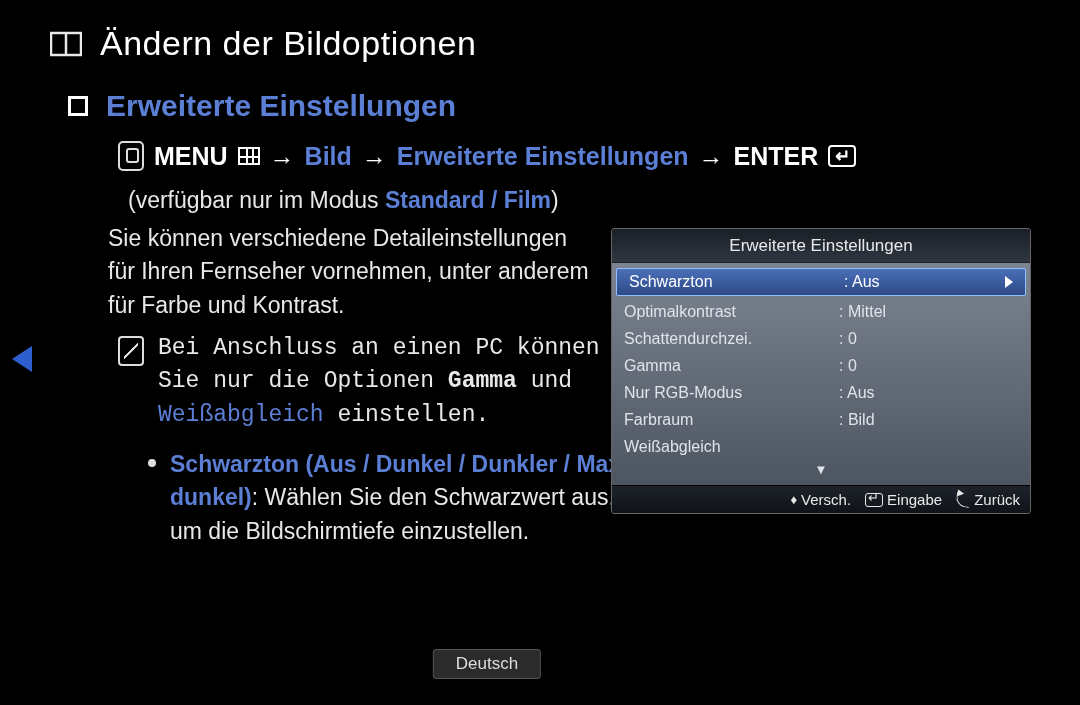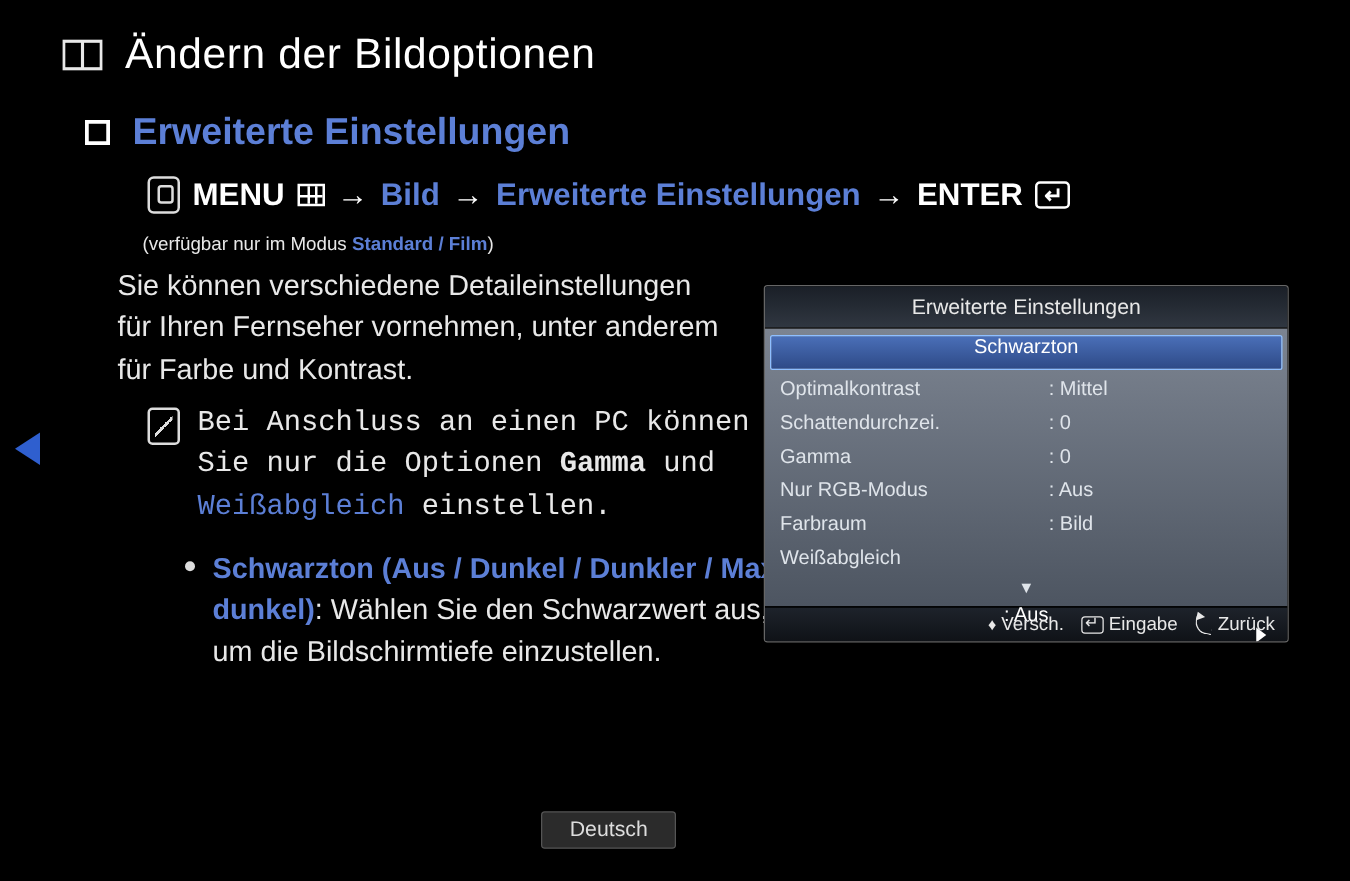--- a/index.html
+++ b/index.html
@@ -22,25 +22,25 @@
   .menu-grid-icon { display:inline-block; width:22px; height:18px; border:2px solid #fff; position: relative; }
   .menu-grid-icon::before, .menu-grid-icon::after { content:""; position:absolute; background:#fff; }
   .menu-grid-icon::before { left:6px; top:0; width:2px; height:100%; box-shadow: 6px 0 0 #fff; }
   .menu-grid-icon::after { top:7px; left:0; height:2px; width:100%; }
   .enter-icon { display:inline-block; width:28px; height:22px; border:2px solid #fff; border-radius:4px; position:relative; }
   .enter-icon::after { content:"↵"; position:absolute; left:5px; top:-2px; font-size:18px; color:#fff; }
   .path-white { color:#fff; }
   .path-blue  { color:#5c7fd6; }
   .arrow-sep  { color:#fff; }
 
-  .avail-row { margin-left: 46px; font-size: 15px; margin-bottom: 8px; }
+  .avail-row { margin-left: 60px; font-size: 23px; margin-bottom: 8px; }
   .blue { color:#5c7fd6; font-weight:600; }
   .blue-inline { color:#5c7fd6; }
 
-  .body-p { margin-left: 26px; font-size: 23px; line-height: 1.45; max-width: 490px; margin-bottom: 10px; }
+  .body-p { margin-left: 40px; font-size: 23px; line-height: 1.45; max-width: 490px; margin-bottom: 10px; }
 
   .note-row { display:flex; gap:14px; margin-left: 50px; max-width:500px; margin-bottom:16px;font-family:Liberation Mono, monospace; }
   .note-icon { width:26px; height:30px; border:2px solid #ddd; border-radius:4px; position:relative; flex-shrink:0; margin-top:4px; }
   .note-icon::after { content:""; position:absolute; left:4px; top:4px; width:14px; height:18px; background:linear-gradient(135deg, transparent 45%, #ddd 45%, #ddd 55%, transparent 55%); }
   .note-text { font-size:23px; line-height:1.45; }
   .bold { font-weight:700; }
 
   .bullet-row { display:flex; gap:14px; margin-left:80px; max-width:480px; }
   .bullet-dot { width:8px; height:8px; border-radius:50%; background:#ddd; margin-top:11px; flex-shrink:0; }
   .bullet-text { font-size:23px; line-height:1.45; }
@@ -50,21 +50,21 @@
   .nav-left { left:12px; }
   .nav-right { right:12px; }
   .tri-left { width:0; height:0; border-top:13px solid transparent; border-bottom:13px solid transparent; border-right:20px solid #2f5fcf; }
   .tri-right{ width:0; height:0; border-top:13px solid transparent; border-bottom:13px solid transparent; border-left:20px solid #2f5fcf; }
 
   
   .osd { position:absolute; left:611px; top:228px; width:420px; border:1px solid #666; border-radius:3px; overflow:hidden; font-size:16px; }
   .osd-title { height:34px; line-height:34px; text-align:center; background:linear-gradient(#1a1f27,#303741); color:#e8e8e8; font-size:17px; border-bottom:1px solid #222; }
   .osd-body { background:linear-gradient(#7c8491,#4d5561); padding:3px 0 8px 0; }
   .osd-row { display:flex; align-items:center; height:27px; padding:0 12px; color:#dfe4ea; }
-  .osd-row.selected { margin:2px 4px; border:1px solid #8fbfff; border-radius:2px; background:linear-gradient(#4a6fb8,#2e4a87); color:#fff; height:28px;flex-direction:column; }
+  .osd-row.selected { margin:2px 4px; border:1px solid #8fbfff; border-radius:2px; background:linear-gradient(#4a6fb8,#2e4a87); color:#fff; height:28px; }
   .osd-col-label { flex: 0 0 215px; }
   .osd-col-value { flex: 1; }
   .osd-row .tri-small { width:0; height:0; border-top:6px solid transparent; border-bottom:6px solid transparent; border-left:8px solid #fff; margin-left:auto; }
   .osd-scroll-ind { text-align:center; color:#dfe4ea; font-size:13px; padding-top:2px; }
   .osd-footer { height:28px; background:linear-gradient(#1e232b,#0f1217); border-top:1px solid #000; display:flex; justify-content:flex-end; align-items:center; gap:14px; padding:0 10px; color:#e8e8e8; font-size:15px; }
   .foot-item { display:flex; align-items:center; gap:4px; }
   .updown-icon { font-size:13px; line-height:1; }
   .enter-small { width:18px; height:14px; border:1.5px solid #e8e8e8; border-radius:3px; position:relative; }
   .enter-small::after { content:"↵"; position:absolute; left:2px; top:-4px; font-size:13px; }
   .back-icon { width:14px; height:14px; border:1.5px solid #e8e8e8; border-top:none; border-right:none; border-radius:0 0 0 10px; transform:rotate(10deg); position:relative; }

